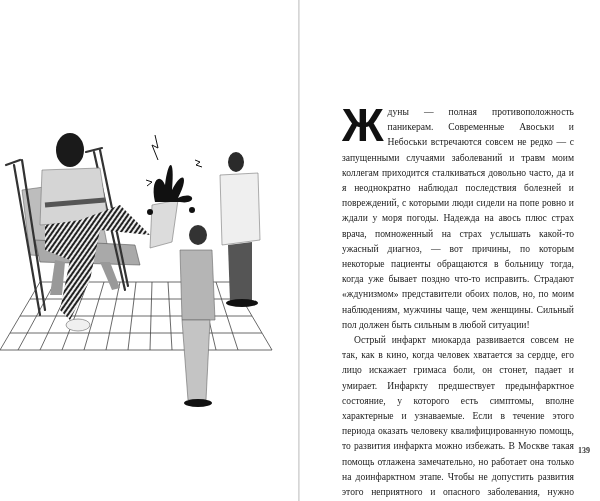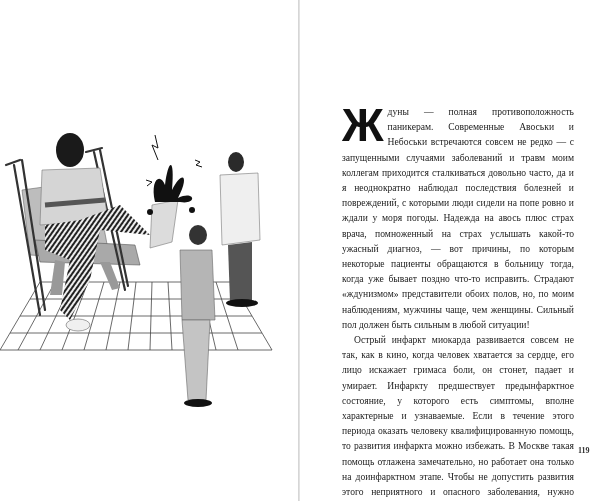--- a/index.html
+++ b/index.html
@@ -136,14 +136,14 @@
 
   <div class="page-right"></div>
 
   <div class="text-block">
     <p>
       <span class="dropcap">Ж</span><span>дуны — полная противоположность паникерам. Современные Авоськи и Небоськи встречаются совсем не редко — с запущенными случаями заболеваний и травм моим коллегам приходится стал­киваться довольно часто, да и я неоднократно наблюдал последствия болезней и повреждений, с которыми люди сидели на попе ровно и ждали у моря погоды. Наде­жда на авось плюс страх врача, помноженный на страх услышать какой-то ужасный диагноз, — вот причины, по которым некоторые пациенты обращаются в боль­ницу тогда, когда уже бывает поздно что-то исправить. Страдают «ждунизмом» представители обоих полов, но, по моим наблюдениям, мужчины чаще, чем женщины. Сильный пол должен быть сильным в любой ситуации!</span>
     </p>
     <p class="indent">Острый инфаркт миокарда развивается совсем не так, как в кино, когда человек хватается за сердце, его лицо искажает гримаса боли, он стонет, падает и умирает. Инфаркту предшествует предынфарктное состояние, у которого есть симптомы, вполне характерные и узна­ваемые. Если в течение этого периода оказать человеку квалифицированную помощь, то развития инфаркта можно избежать. В Москве такая помощь отлажена замечательно, но работает она только на доинфарктном этапе. Чтобы не допустить развития этого неприятного и опасного заболевания, нужно внимательно относиться к собственному здоровью и при появлении болей в груди, за грудиной, отдающих в руку, спину и т. п., незамедли-</p>
   </div>
 
-  <div class="page-number">119</div>
+  <div class="page-number">139</div>
 </div>
 
 </body></html>

